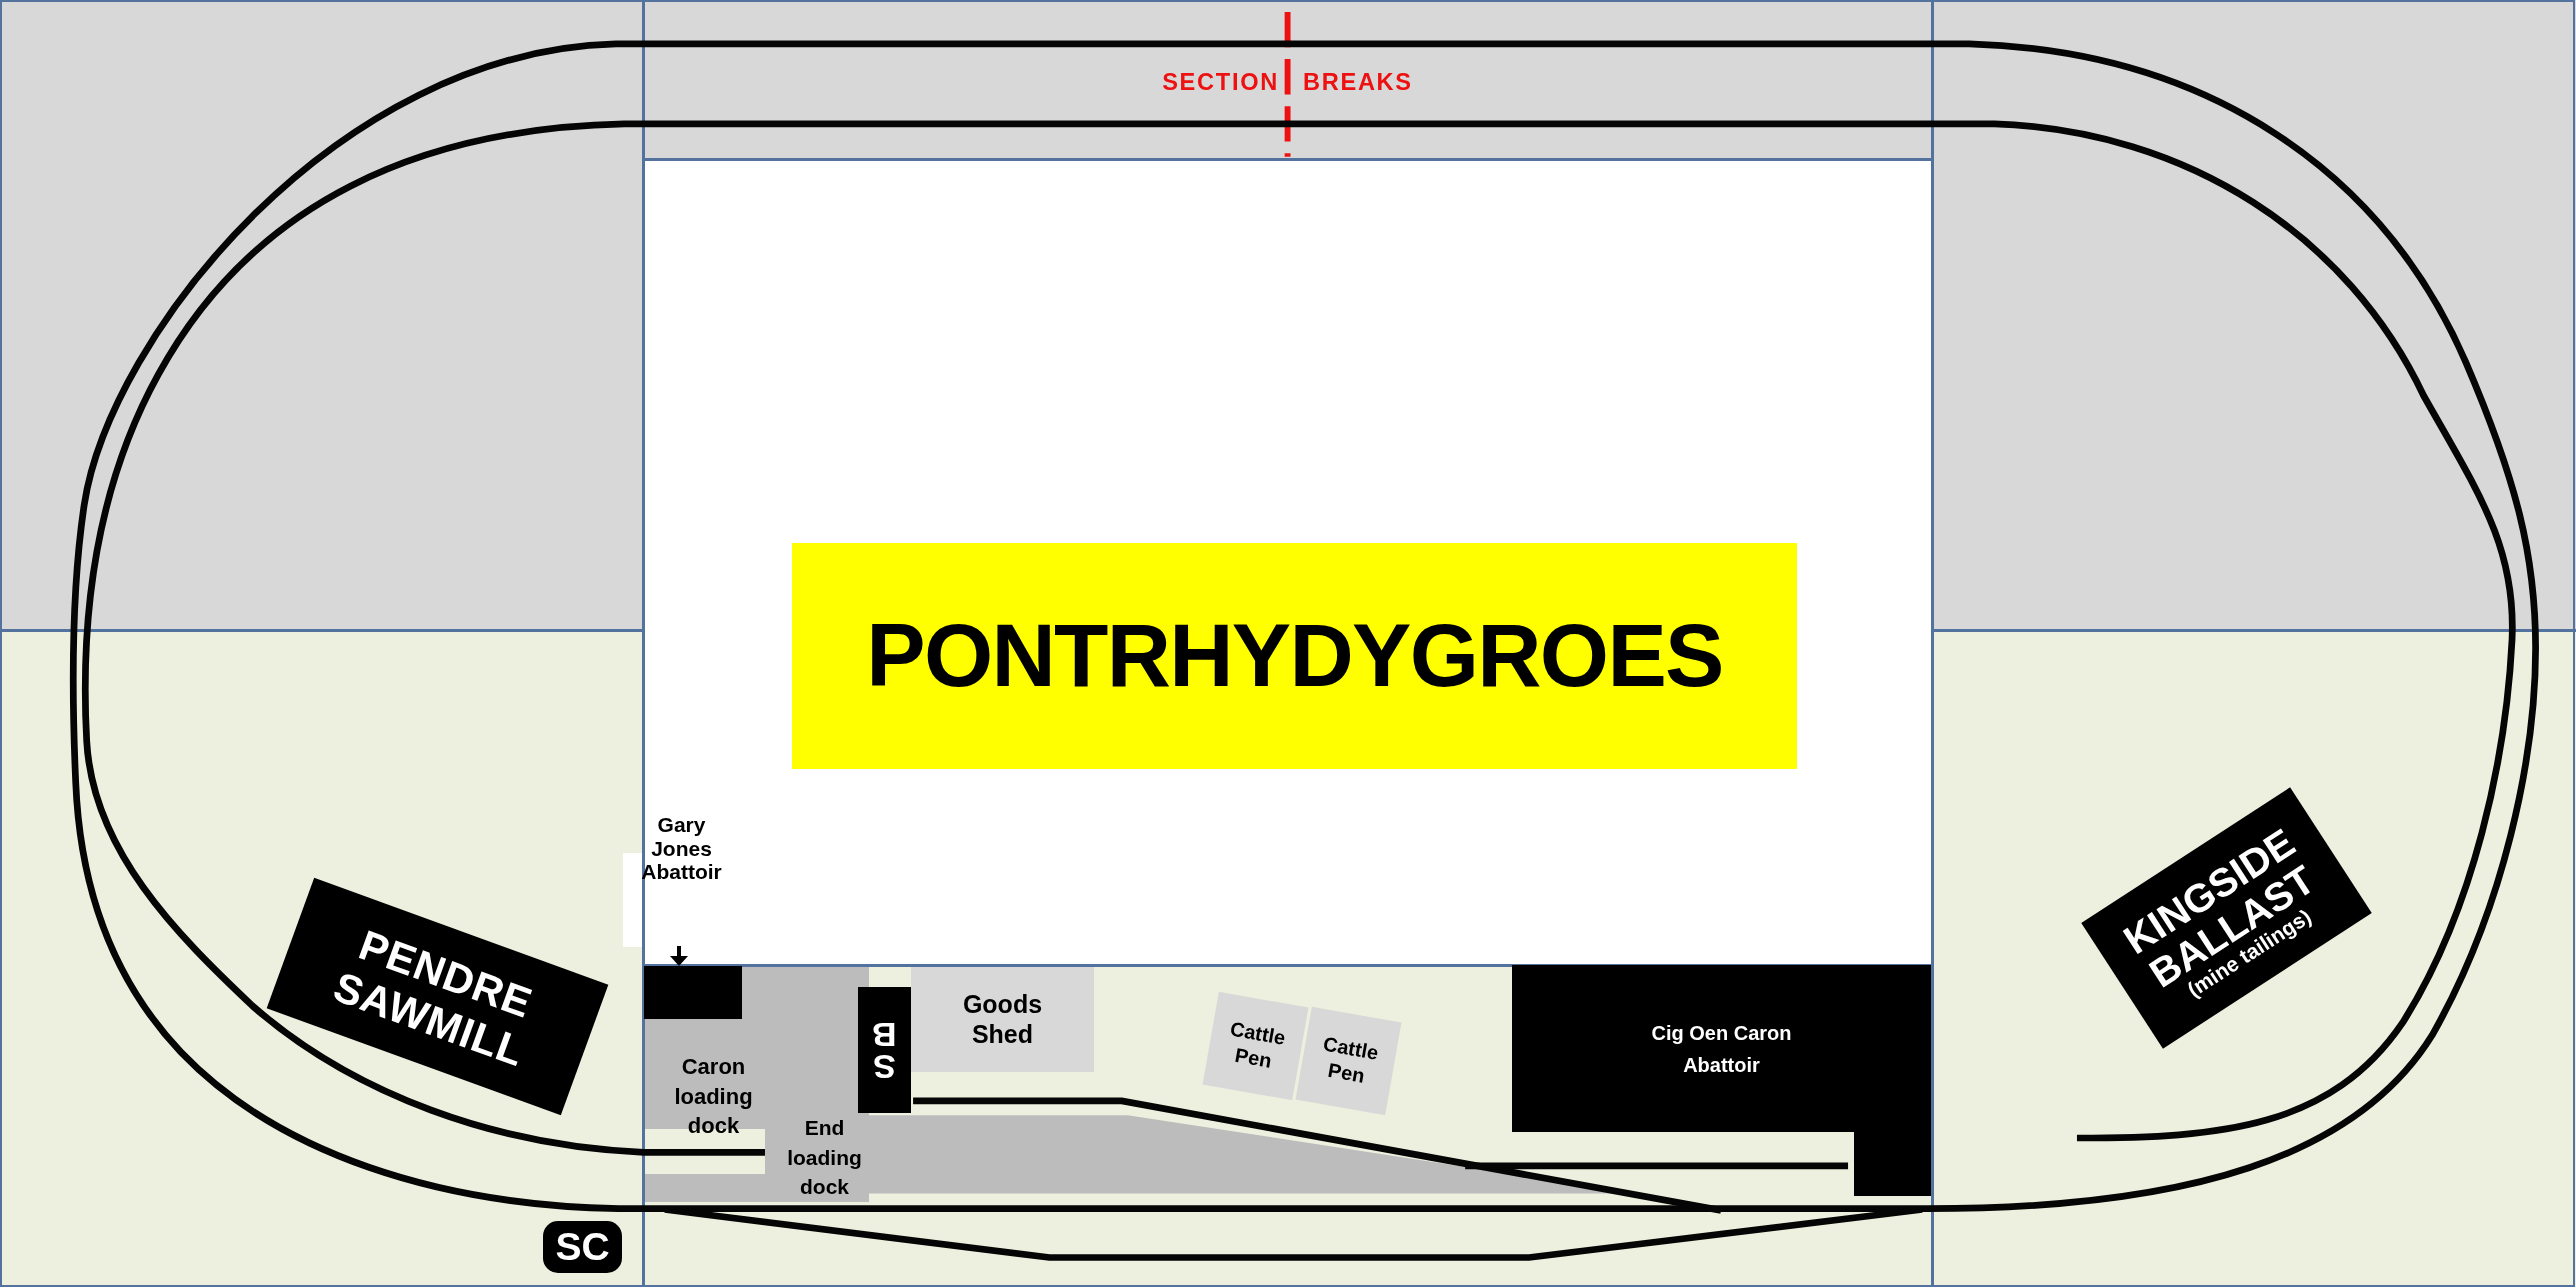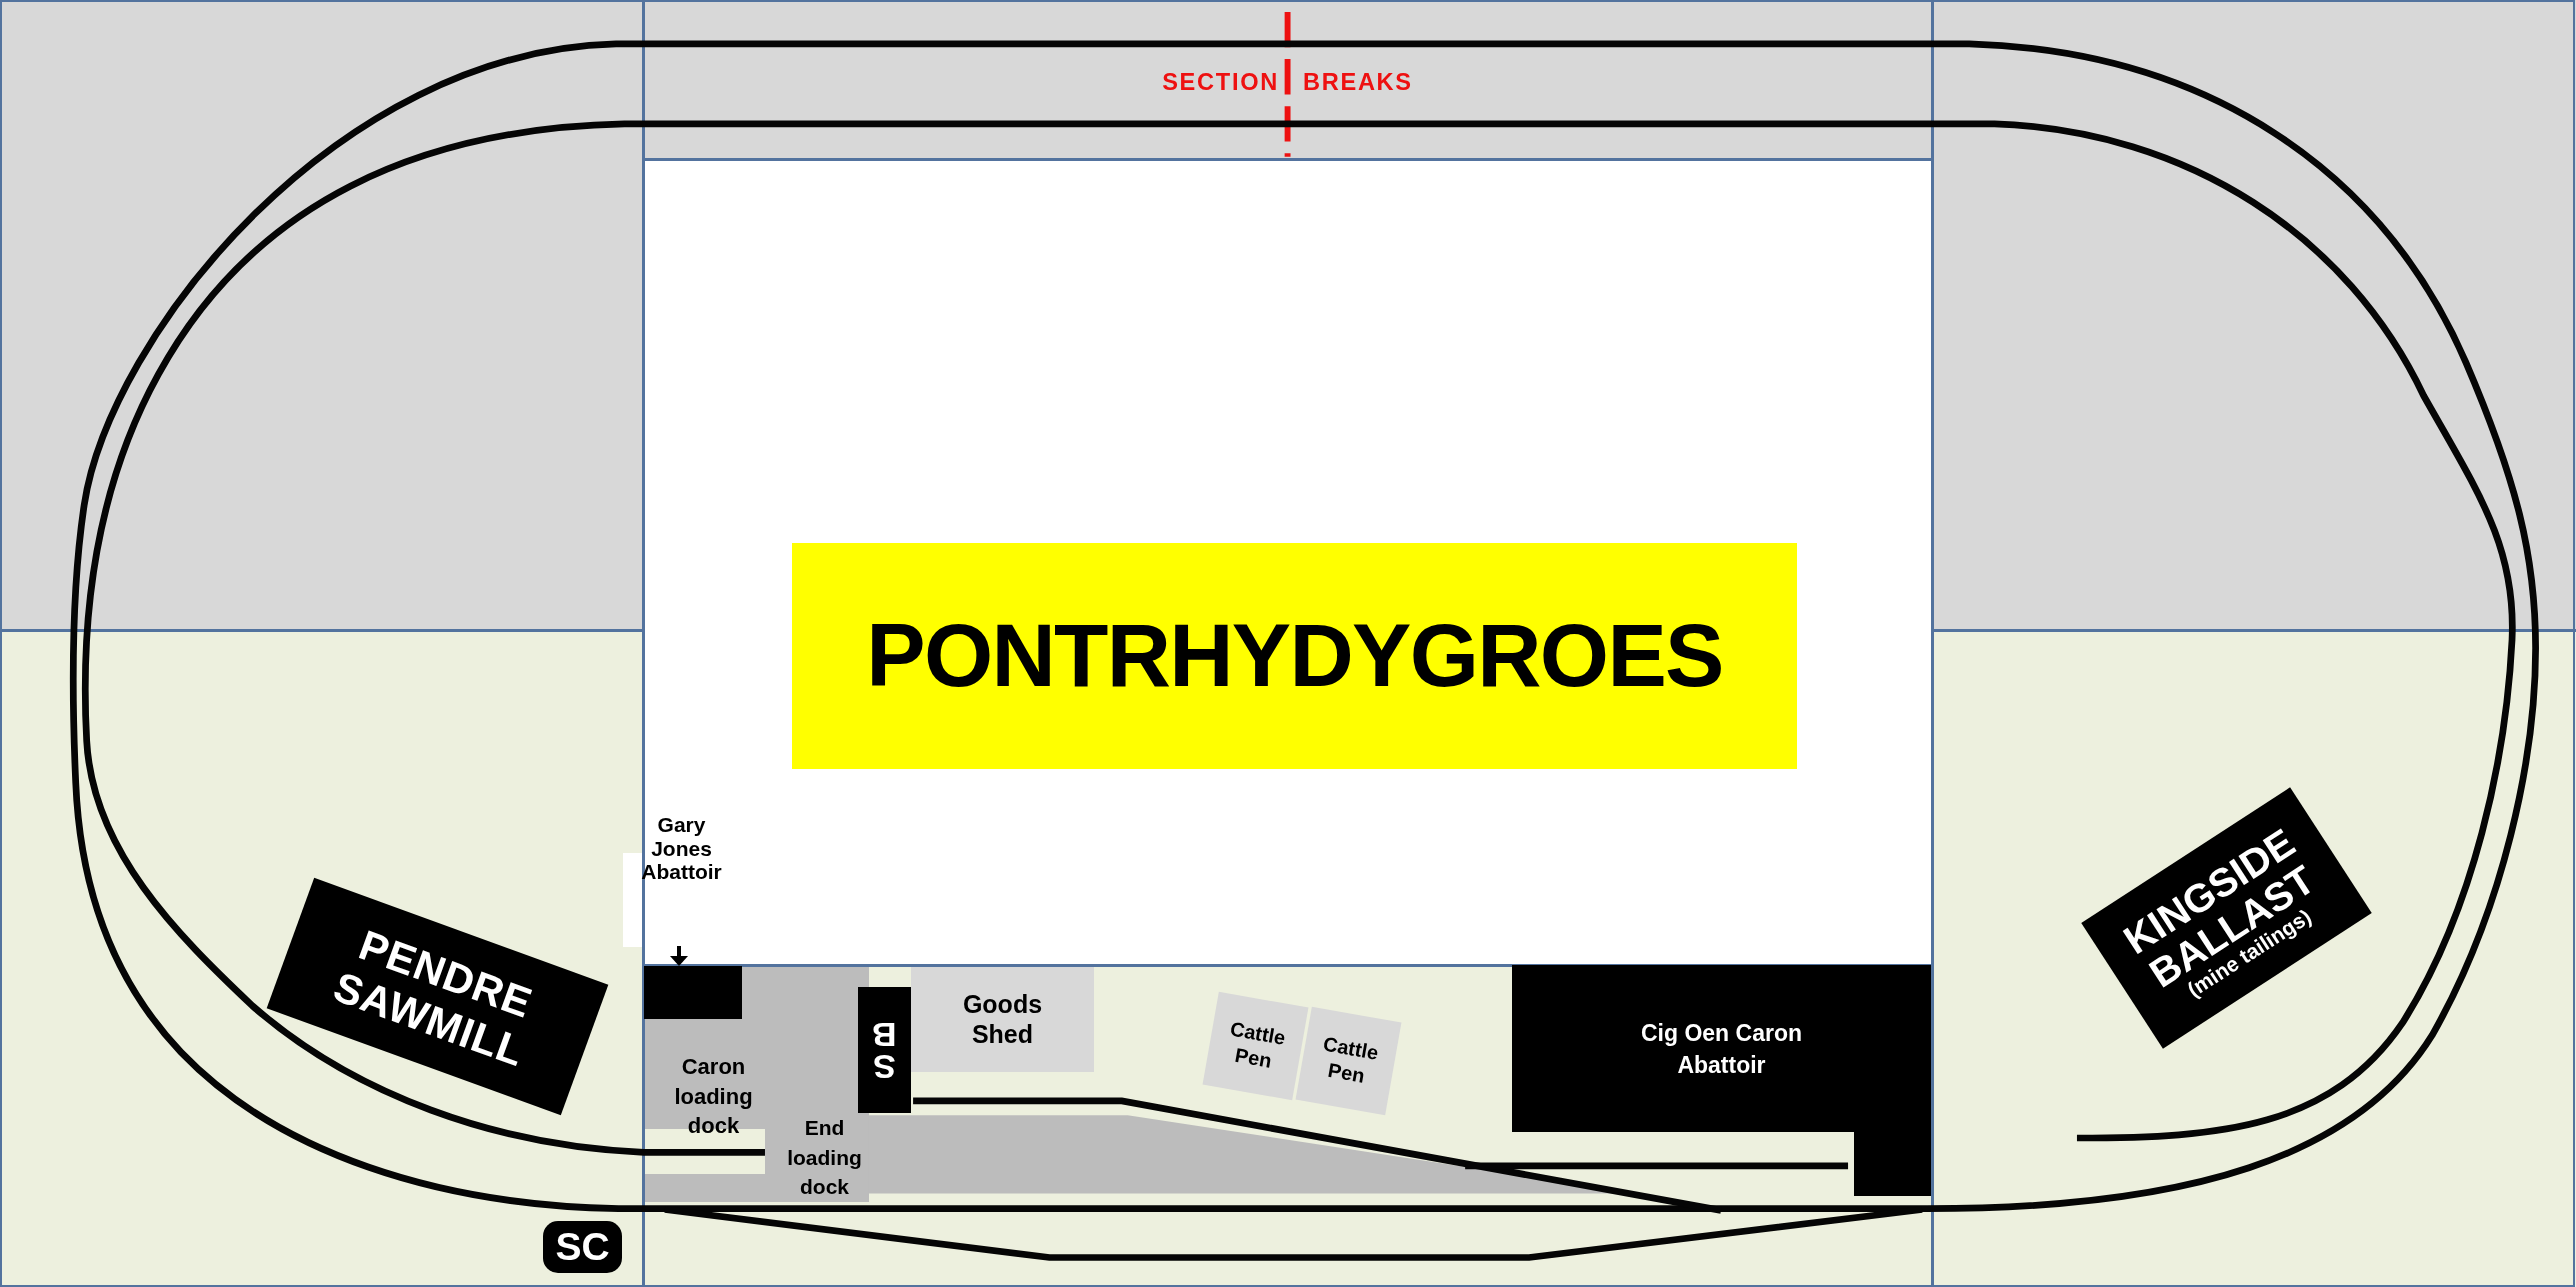--- a/index.html
+++ b/index.html
@@ -32,21 +32,21 @@
       display:flex;align-items:center;justify-content:center;}
   .cattle-pen{width:91px;height:94px;background:var(--grey,#d8d8d8);
       display:flex;align-items:center;justify-content:center;transform:rotate(10deg);}
   #cattle-pen-1{left:1210px;top:999px;}
   #cattle-pen-2{left:1303px;top:1014px;}
   
   .blackbox{background:#000;color:#fff;}
   #butchers-building{left:644px;top:966px;width:98px;height:53px;}
   #abattoir{left:1512px;top:965px;width:419px;height:167px;}
   #abattoir-ext{left:1854px;top:1132px;width:77px;height:64px;}
-  #abattoir .lbl{color:#fff;font-size:23px;line-height:32px;padding-top:52px;}
+  #abattoir .lbl{color:#fff;font-size:20px;line-height:32px;padding-top:52px;}
   #signal-box{left:858px;top:987px;width:53px;height:126px;display:flex;align-items:center;justify-content:center;}
   #signal-box .sb-text{transform:rotate(180deg);font-weight:bold;font-size:34px;line-height:0.95;color:#fff;text-align:center;}
   #section-change-box{left:543px;top:1221px;width:79px;height:52px;display:flex;align-items:center;justify-content:center;
       font-weight:bold;font-size:39px;border-radius:15px;}
   #sawmill{left:281px;top:927px;width:313px;height:139px;transform:rotate(20deg);
       display:flex;align-items:center;justify-content:center;}
   #sawmill .lbl{color:#fff;font-size:42px;line-height:1.12;letter-spacing:0.8px;}
   #kingside{left:2102px;top:843px;width:249px;height:150px;transform:rotate(-33deg);
       display:flex;align-items:center;justify-content:center;}
   #kingside .lbl{color:#fff;font-size:40px;line-height:1.05;}

